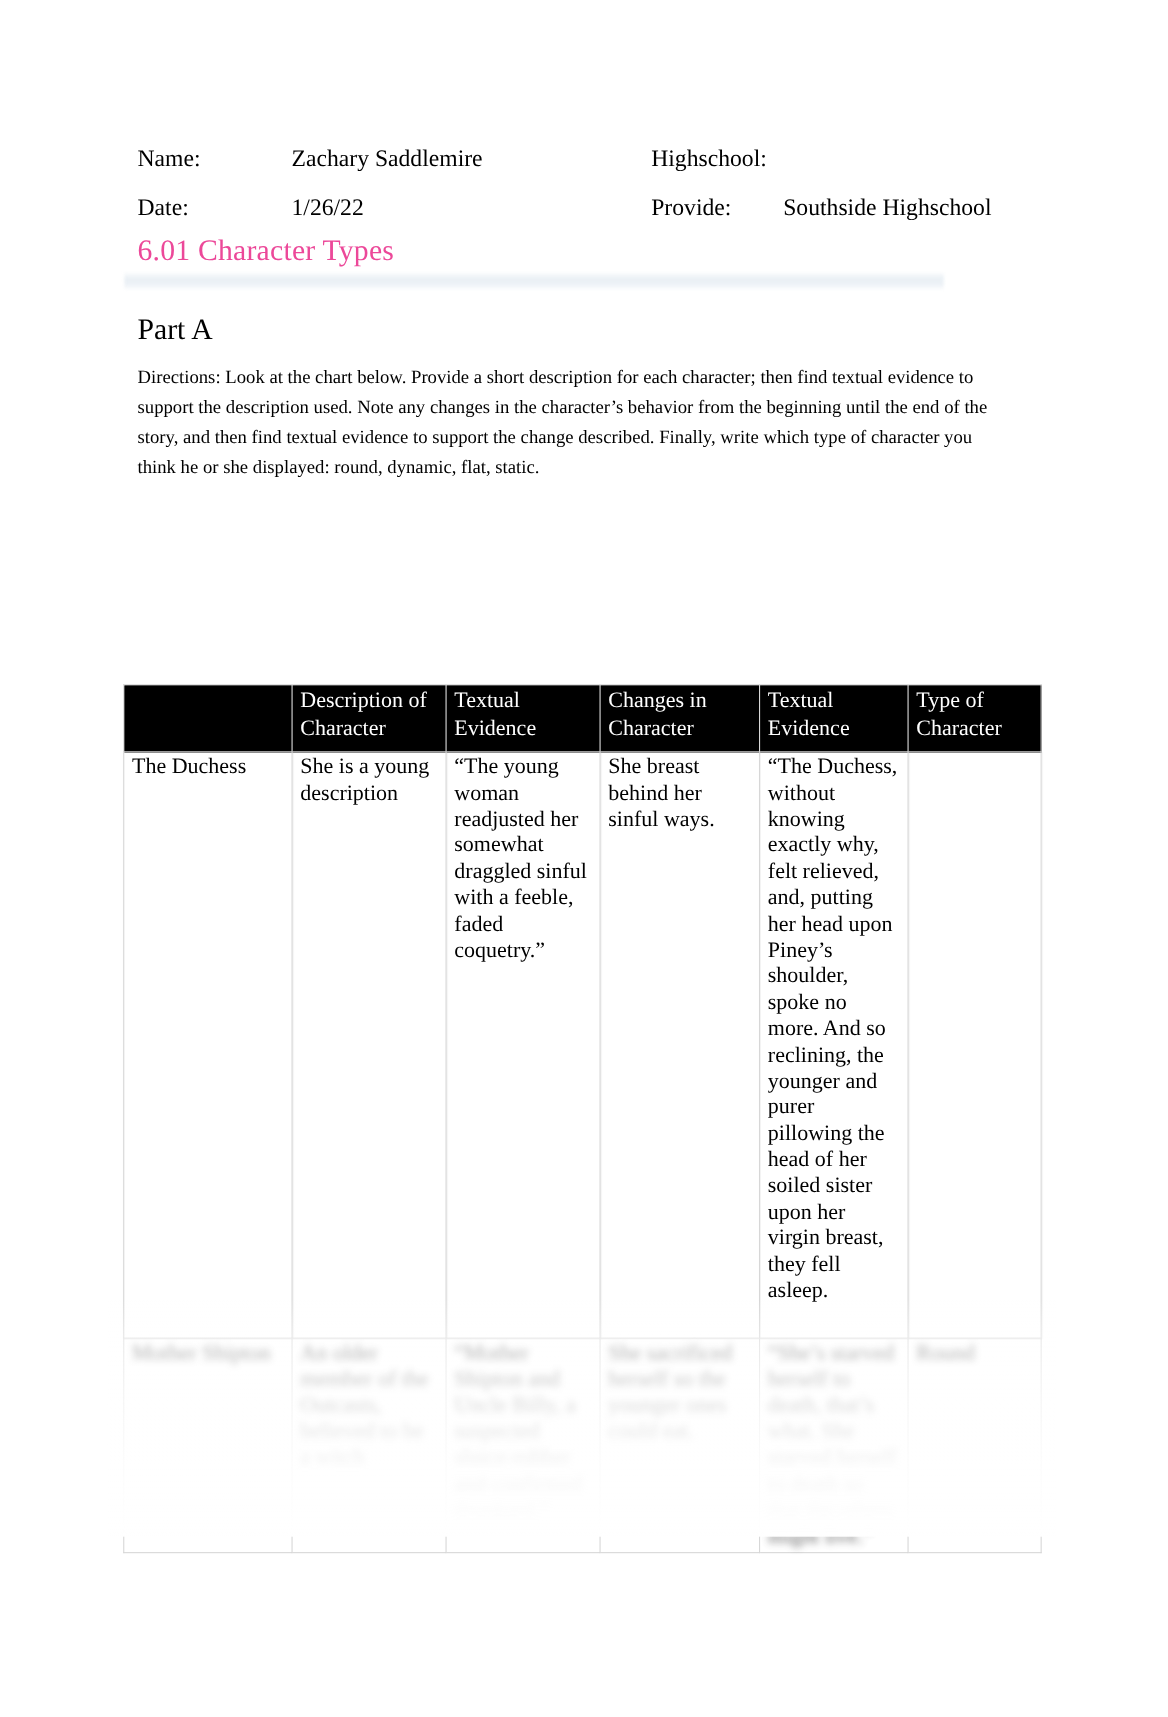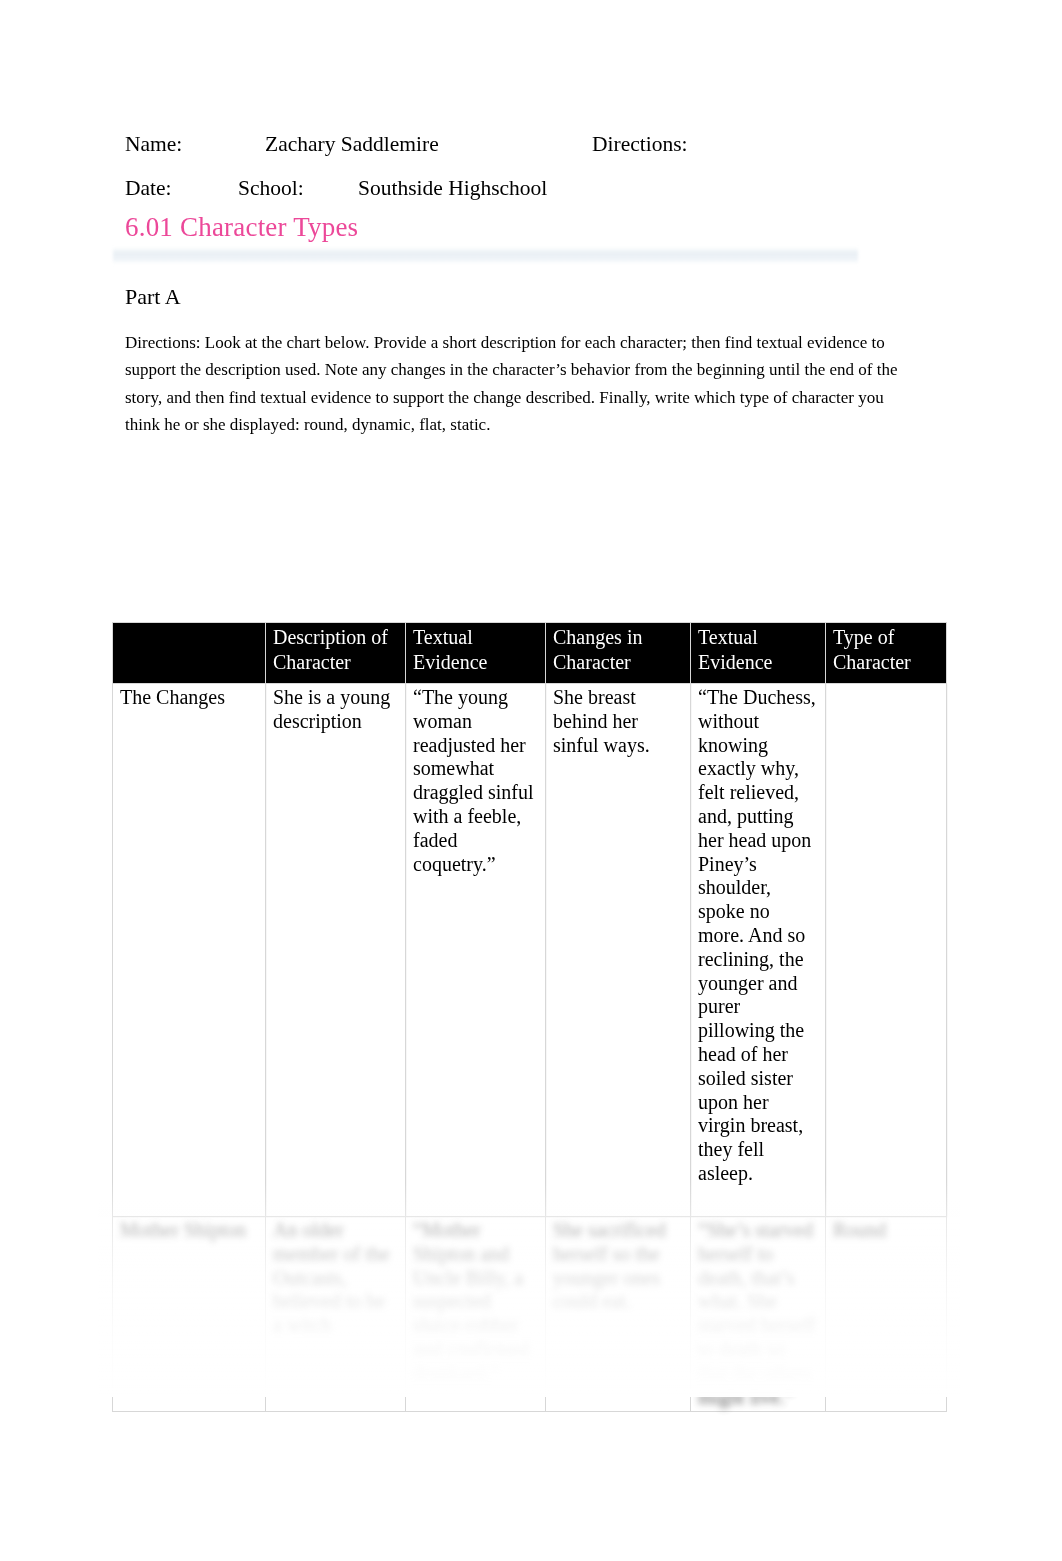--- a/index.html
+++ b/index.html
@@ -63,21 +63,21 @@
     height: 17px;
     background: linear-gradient(to bottom, rgba(232,238,244,0.0) 0%, rgba(230,237,243,0.85) 35%, rgba(233,239,245,0.8) 70%, rgba(255,255,255,0) 100%);
     filter: blur(1.6px);
   }
 
   
   .part-a {
     position: absolute;
     left: 125px;
     top: 284px;
-    font-size: 22px;
+    font-size: 27px;
   }
 
   
   .directions {
     position: absolute;
     left: 125px;
     top: 329px;
     width: 790px;
     font-size: 17px;
     line-height: 27.3px;
@@ -161,26 +161,27 @@
 </style>
 </head>
 <body>
 
 <div class="page softblur">
 
   <div class="meta">
     <div class="meta-row">
       <span class="meta-label m-label-1">Name:</span>
       <span class="meta-label m-value-1">Zachary Saddlemire</span>
-      <span class="meta-label m-label-2">Directions:</span>
+      <span class="meta-label m-label-2">Highschool:</span>
       <span class="meta-label"></span>
     </div>
     <div class="meta-row">
       <span class="meta-label m-label-1">Date:</span>
-      <span class="meta-label m-label-2">School:</span>
+      <span class="meta-label m-value-1">1/26/22</span>
+      <span class="meta-label m-label-2">Provide:</span>
       <span class="meta-label">Southside Highschool</span>
     </div>
   </div>
 
   <div class="title">6.01 Character Types</div>
   <div class="title-bar"></div>
 
   <div class="part-a">Part A</div>
 
   <div class="directions">Directions:   Look at the chart below.     Provide a short description for each character; then find textual evidence to support the description used.       Note any changes in the character’s behavior from the beginning until the end of the story, and then find textual evidence to support the change described.     Finally, write which type of character you think he or she displayed:   round, dynamic, flat, static.</div>
@@ -200,21 +201,21 @@
           <th></th>
           <th>Description of Character</th>
           <th>Textual Evidence</th>
           <th>Changes in Character</th>
           <th>Textual Evidence</th>
           <th>Type of Character</th>
         </tr>
       </thead>
       <tbody>
         <tr class="row1">
-          <td>The Changes</td>
+          <td>The Duchess</td>
           <td>She is a young description</td>
           <td>“The young woman readjusted her somewhat draggled sinful with a feeble, faded coquetry.”</td>
           <td>She breast behind her sinful ways.</td>
           <td>“The Duchess, without knowing exactly why, felt relieved, and, putting her head upon Piney’s shoulder, spoke no more. And so reclining, the younger and purer pillowing the head of her soiled sister upon her virgin breast, they fell asleep.</td>
           <td></td>
         </tr>
         <tr class="row-faded">
           <td>Mother Shipton</td>
           <td>An older member of the Outcasts, believed to be a witch</td>
           <td>“Mother Shipton and Uncle Billy, a suspected sluice-robber and confirmed drunkard.”</td>

